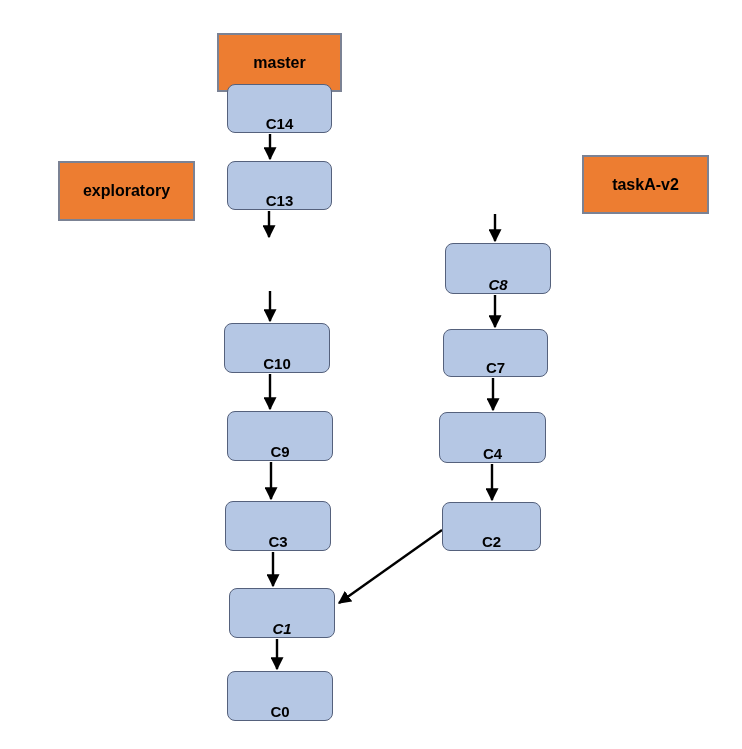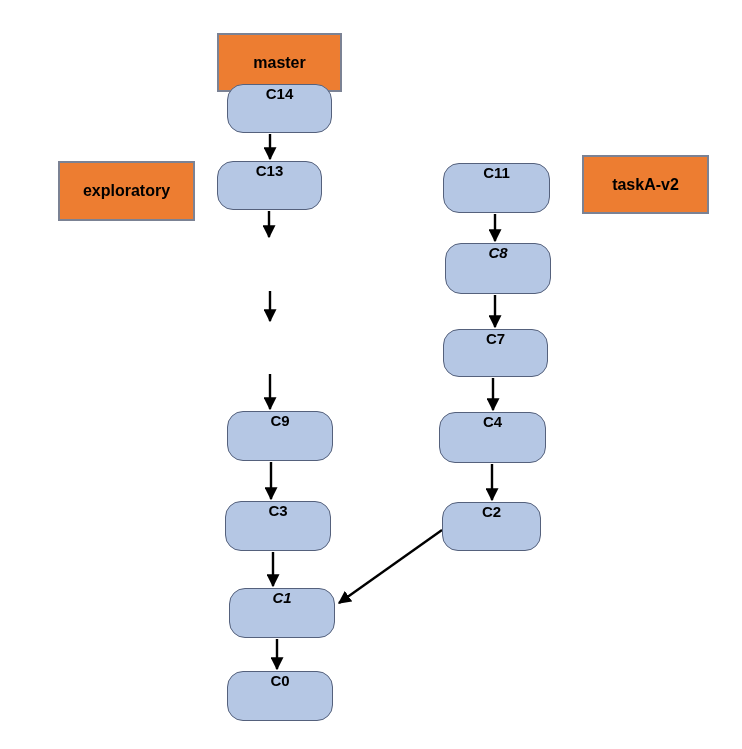--- a/index.html
+++ b/index.html
@@ -17,22 +17,22 @@
     background:var(--branch-fill,#ed7d31);
     border:2px solid var(--branch-border,#7b8294);
     display:flex;align-items:center;justify-content:center;
     font-weight:700;font-size:16px;color:var(--text,#000);
   }
   .commit{
     position:absolute;
     box-sizing:border-box;
     background:var(--commit-fill,#b5c7e4);
     border:1.5px solid var(--commit-border,#55617c);
-    border-radius:16px;
-    display:flex;align-items:flex-start;justify-content:center;
+    border-radius:8px;
+    display:flex;align-items:flex-end;justify-content:center;
     font-weight:700;font-size:15px;color:var(--text,#000);
   }
 </style>
 </head>
 <body>
 
 <div id="canvas">
     <svg id="edge-layer" width="742" height="749">
       <defs>
         <marker id="arrowhead" viewBox="0 0 10 10" refX="9" refY="5" markerUnits="userSpaceOnUse" markerWidth="13" markerHeight="13" orient="auto">
@@ -57,37 +57,37 @@
     </div>
     <div class="branch" style="left: 58px; top: 161px; width: 137px; height: 60px;">
       <span>exploratory</span>
     </div>
     <div class="branch" style="left: 582px; top: 155px; width: 127px; height: 59px;">
       <span>taskA-v2</span>
     </div>
     <div class="commit" style="left: 227px; top: 84px; width: 105px; height: 49px;">
       <span>C14</span>
     </div>
-    <div class="commit" style="left: 217px; top: 161px; width: 105px; height: 49px;">
+    <div class="commit" style="left: 227px; top: 161px; width: 105px; height: 49px;">
       <span>C13</span>
+    </div>
+    <div class="commit" style="left: 224px; top: 323px; width: 106px; height: 50px;">
+      <span>C10</span>
     </div>
     <div class="commit" style="left: 227px; top: 411px; width: 106px; height: 50px;">
       <span>C9</span>
     </div>
     <div class="commit" style="left: 225px; top: 501px; width: 106px; height: 50px;">
       <span>C3</span>
     </div>
     <div class="commit" style="left: 229px; top: 588px; width: 106px; height: 50px; font-style: italic;">
       <span>C1</span>
     </div>
     <div class="commit" style="left: 227px; top: 671px; width: 106px; height: 50px;">
       <span>C0</span>
-    </div>
-    <div class="commit" style="left: 443px; top: 163px; width: 107px; height: 50px;">
-      <span>C11</span>
     </div>
     <div class="commit" style="left: 445px; top: 243px; width: 106px; height: 51px; font-style: italic;">
       <span>C8</span>
     </div>
     <div class="commit" style="left: 443px; top: 329px; width: 105px; height: 48px;">
       <span>C7</span>
     </div>
     <div class="commit" style="left: 439px; top: 412px; width: 107px; height: 51px;">
       <span>C4</span>
     </div>

